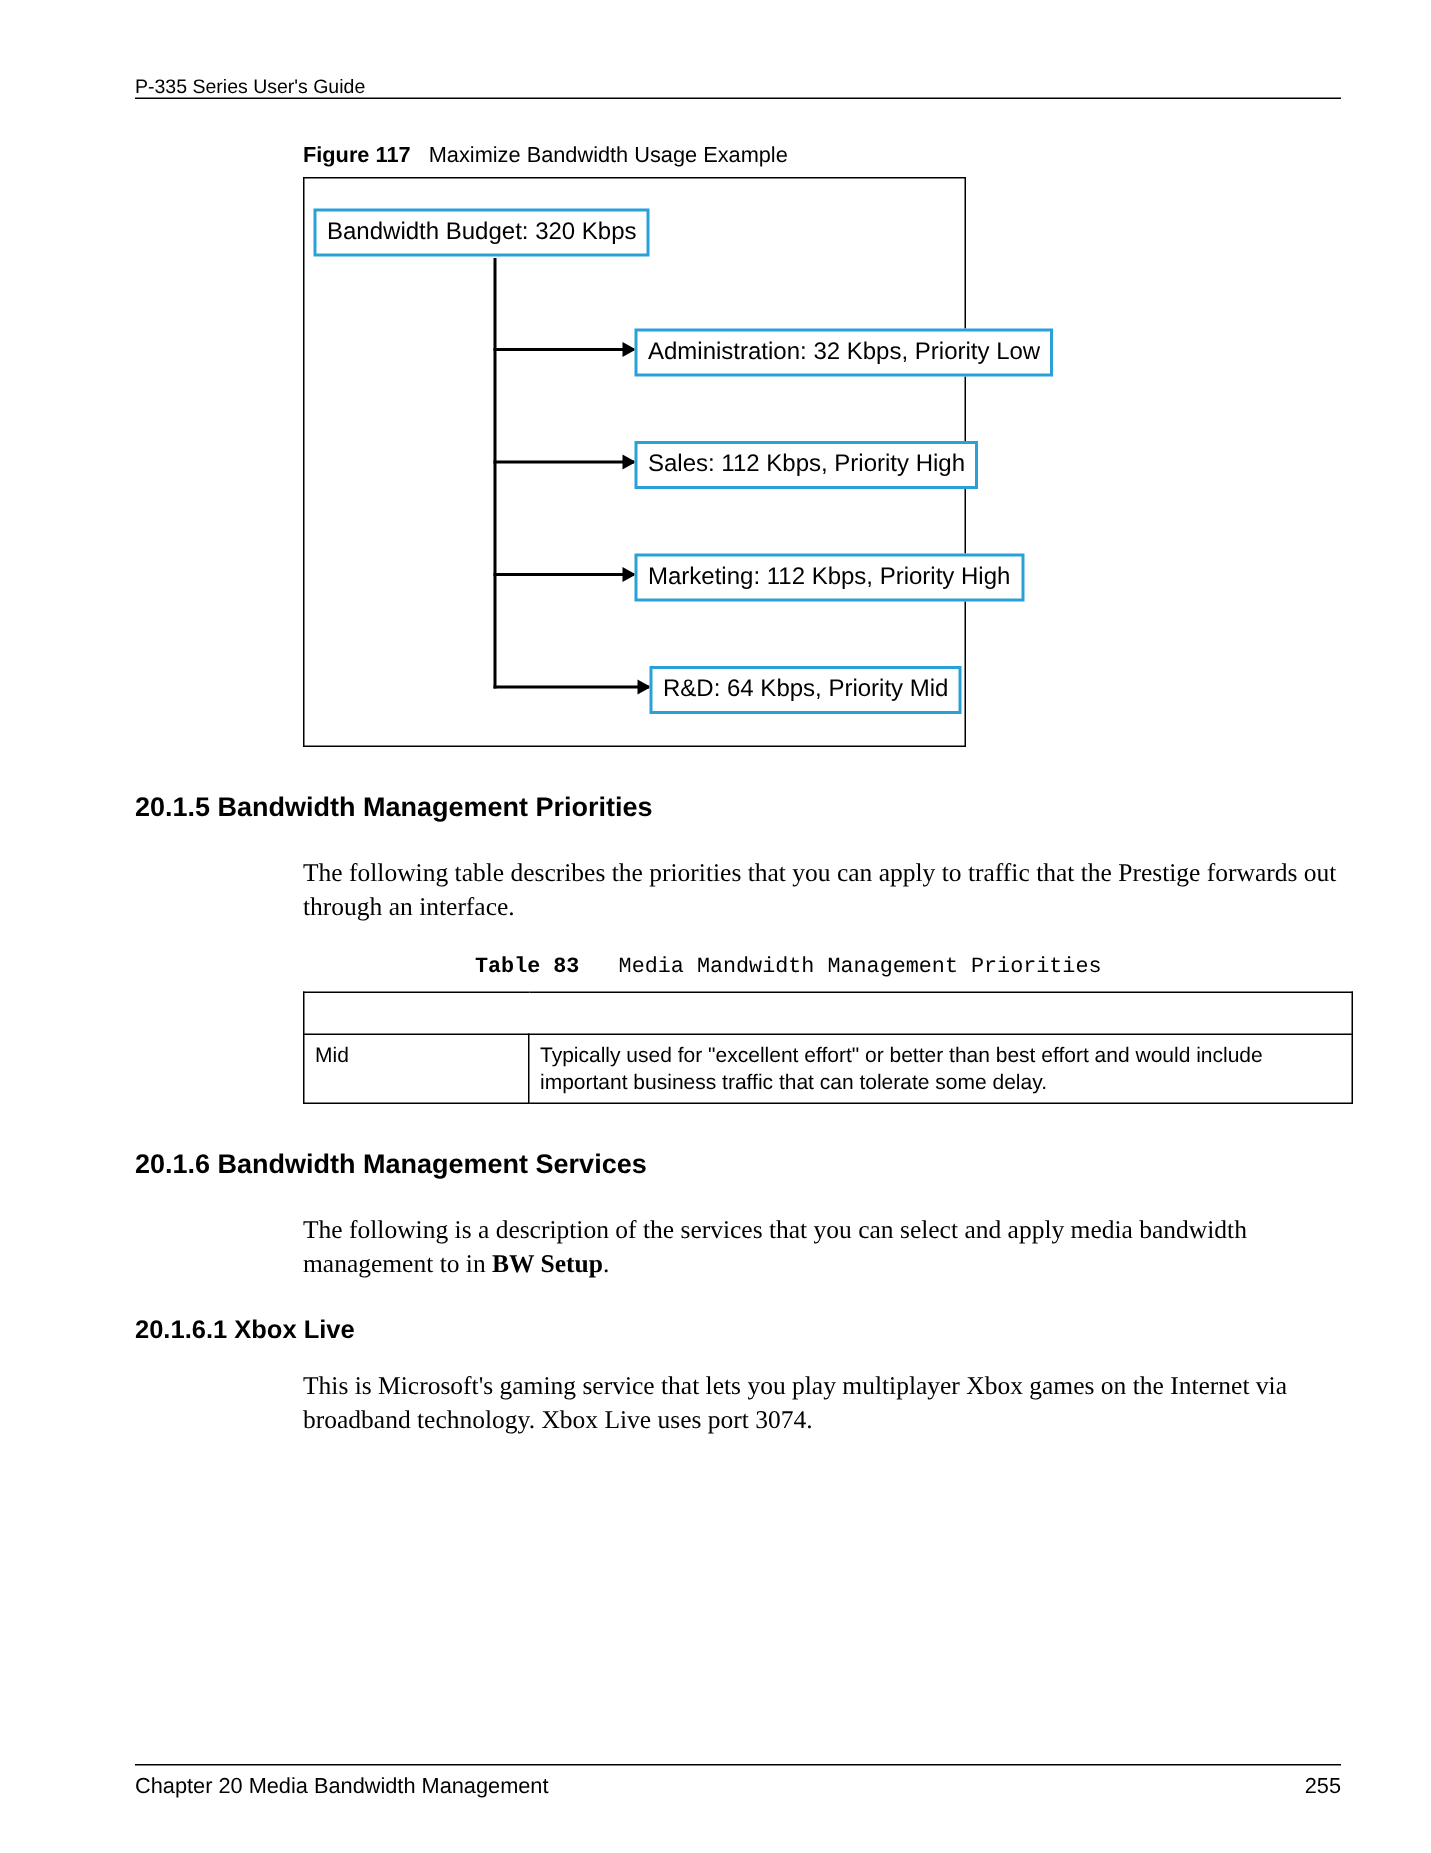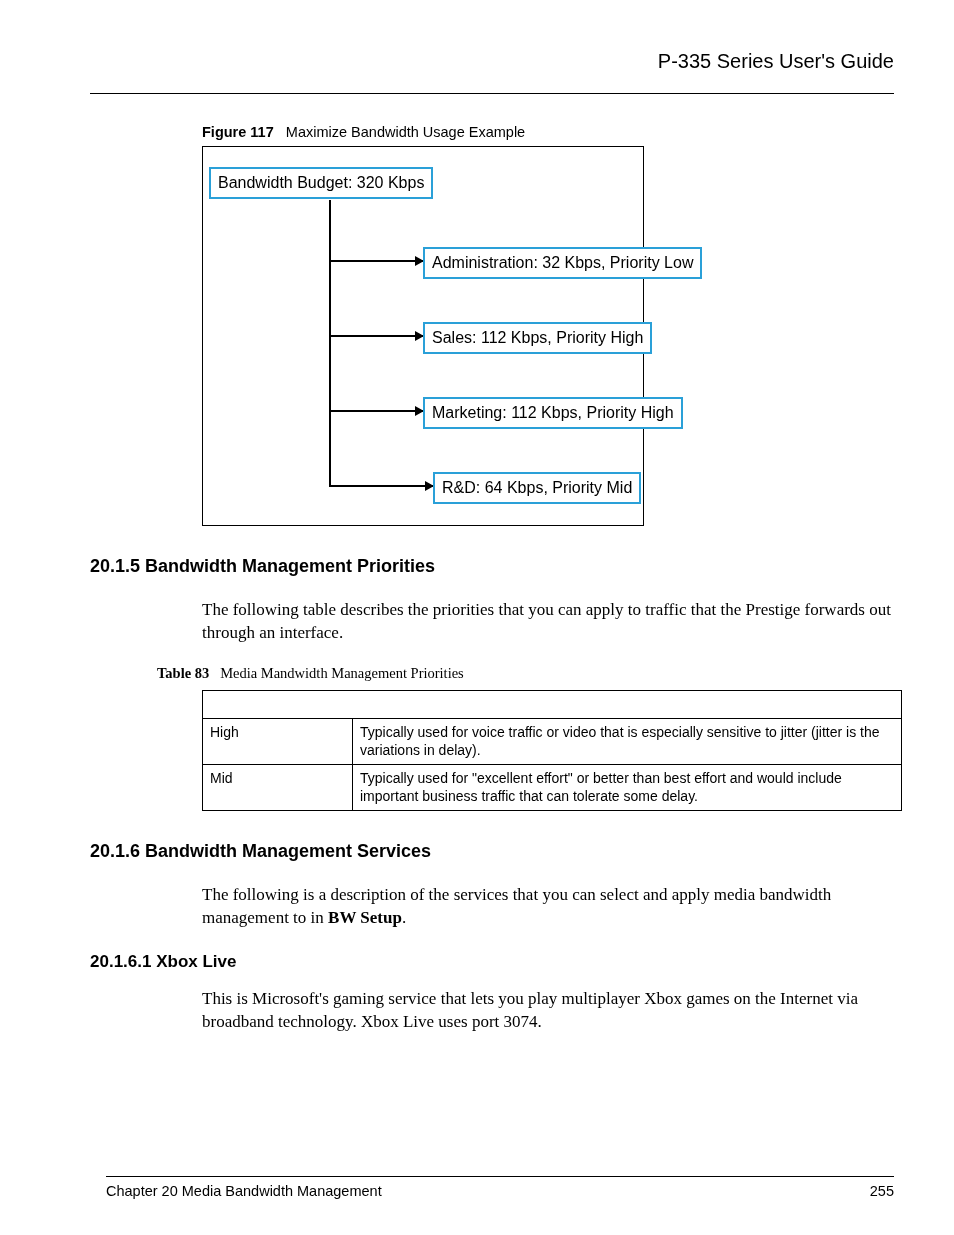--- a/index.html
+++ b/index.html
@@ -5,24 +5,23 @@
     * { margin: 0; padding: 0; box-sizing: border-box; }
     body {
       width: 954px;
       height: 1235px;
       background: #fff;
       font-family: "Times New Roman", Times, serif;
       position: relative;
       padding: 50px 60px 40px 90px;
     }
     .header-right {
-      text-align: right;
-      font-family: Arial, Helvetica, sans-serif;
-      font-size: 20px;
-      margin-bottom: 20px;
+      font-family: Arial, Helvetica, sans-serif;
+      font-size: 13px;
+      margin-bottom: 0;
     }
     .hr-top {
       border: none;
       border-top: 1.5px solid #000;
       margin-bottom: 30px;
     }
     .figure-caption {
       font-family: Arial, Helvetica, sans-serif;
       font-size: 14.5px;
       margin-left: 112px;
@@ -86,24 +85,25 @@
       margin-top: 30px;
       margin-bottom: 22px;
     }
     .body-text {
       font-size: 17px;
       margin-left: 112px;
       margin-bottom: 20px;
       line-height: 1.35;
     }
     .table-caption {
-      font-family: Liberation Serif, serif;
+      font-family: Liberation Mono, monospace;
       font-size: 14.5px;
       margin-left: 67px;
       margin-bottom: 8px;
+      text-align: center;
     }
     .table-caption .bold { font-weight: bold; }
     table.prio {
       margin-left: 112px;
       width: 700px;
       border-collapse: collapse;
       font-family: Arial, Helvetica, sans-serif;
       font-size: 14px;
     }
     table.prio td {
@@ -122,21 +122,20 @@
       font-size: 17px;
       margin-left: 0;
       margin-top: 22px;
       margin-bottom: 16px;
     }
     .footer {
       position: absolute;
       bottom: 36px;
       left: 90px;
       right: 60px;
-      margin-left: 16px;
     }
     .hr-bottom {
       border: none;
       border-top: 1.5px solid #000;
       margin-bottom: 6px;
     }
     .footer-row {
       display: flex;
       justify-content: space-between;
       font-family: Arial, Helvetica, sans-serif;
@@ -177,24 +176,20 @@
 <div class="table-caption">
   <span class="bold">Table 83</span>&nbsp;&nbsp;&nbsp;<span>Media Mandwidth Management Priorities</span>
 </div>
 
 <table class="prio">
   <tbody>
   <tr>
         <td colspan="2">&nbsp;</td>
       </tr>
   <tr>
-    <td class="col-level">High</td>
-    <td>Typically used for voice traffic or video that is especially sensitive to jitter (jitter is the variations in delay).</td>
-  </tr>
-  <tr>
     <td class="col-level">Mid</td>
     <td>Typically used for "excellent effort" or better than best effort and would include important business traffic that can tolerate some delay.</td>
   </tr>
 </tbody>
   </table>
 
 <h2 class="section">20.1.6  Bandwidth Management Services</h2>
 <p class="body-text">
   <span>The following is a description of the services that you can select and apply media bandwidth management to in </span><span class="strong">BW Setup</span><span>.</span>
 </p>

